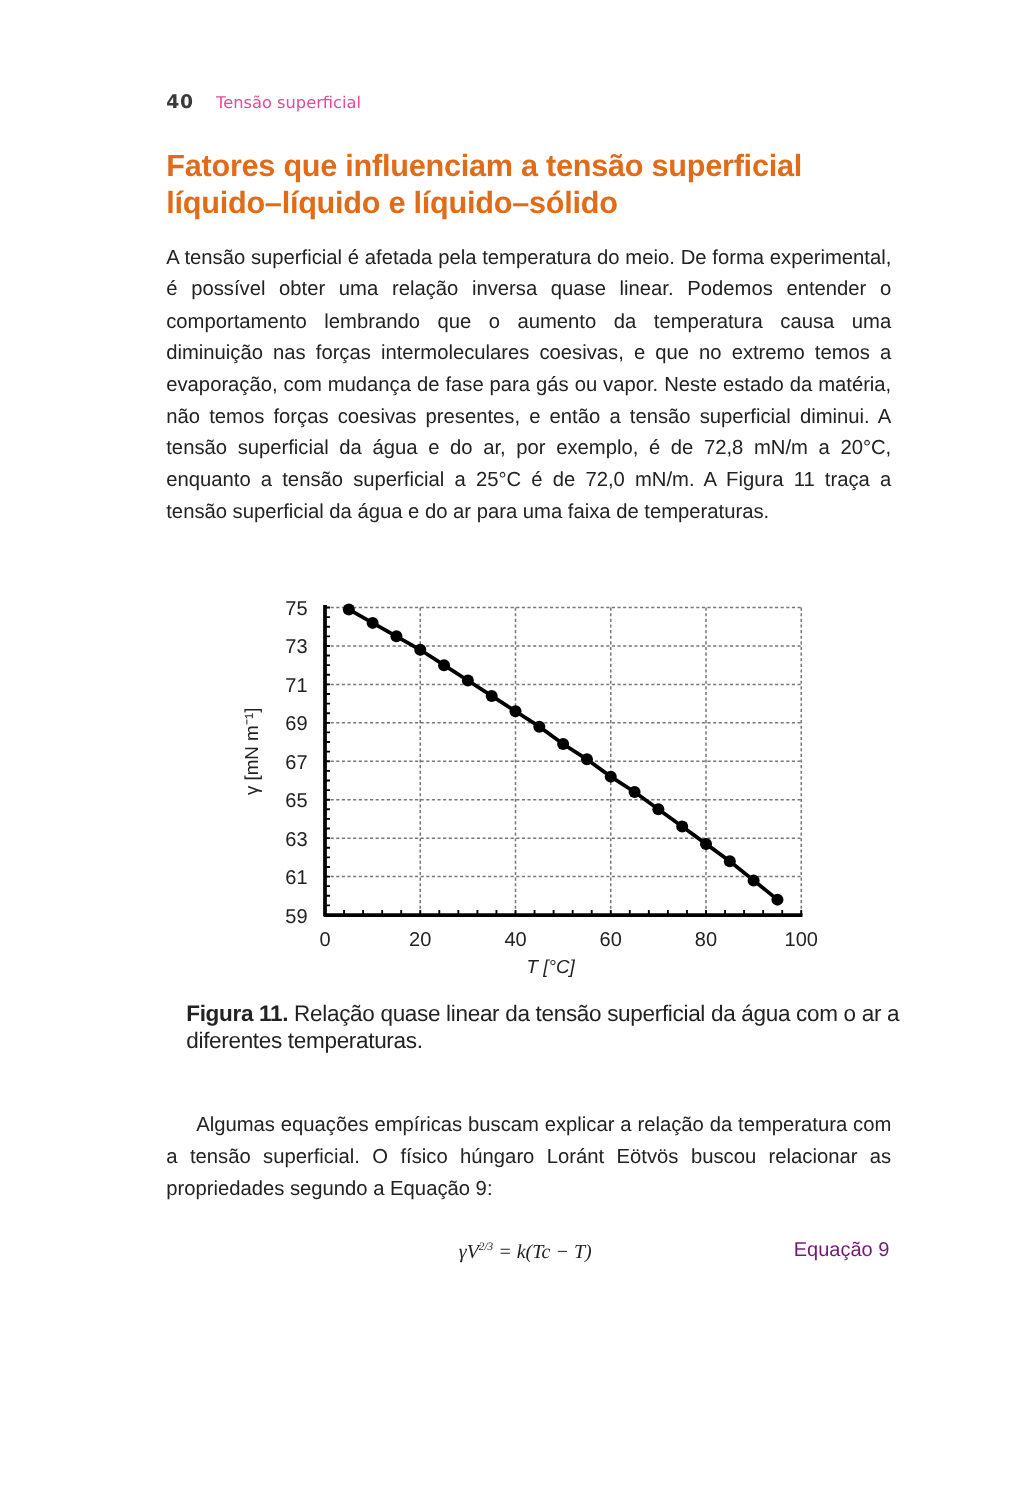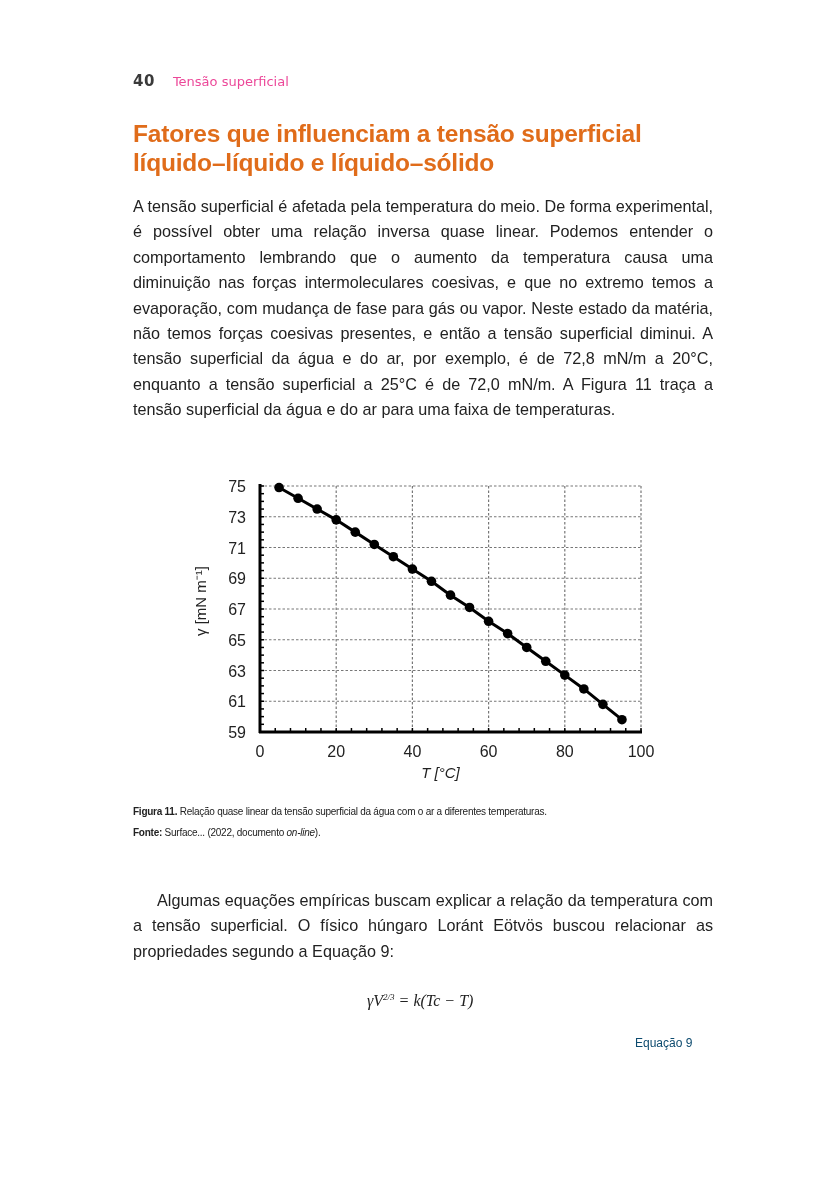--- a/index.html
+++ b/index.html
@@ -11,30 +11,30 @@
   .head-title { font-family: "DejaVu Sans", sans-serif; font-size: 13px; color: #ec4899; margin-left: 18px; }
   .section-title { position: absolute; left: 133px; top: 119px; width: 600px; margin: 0;
                    font-family: Liberation Sans, sans-serif; font-weight: bold; font-size: 24.5px;
                    line-height: 29px; color: #e06c1a; letter-spacing: -0.2px; }
   .body-text { position: absolute; left: 133px; width: 580px; margin: 0;
                font-family: "Liberation Sans", sans-serif; font-size: 16.2px; line-height: 25.4px;
                color: #222; text-align: justify; }
   .p1 { top: 194px; }
   .p2 { top: 888px; text-indent: 24px; }
   .figure { position: absolute; left: 185px; top: 465px; width: 480px; height: 325px; }
-  .caption { position: absolute; left: 133px; top: 801px; width: 590px;
-             font-family: "Liberation Sans", sans-serif; font-size: 10px; line-height: 21px; color: #222;
+  .caption { position: absolute; left: 149px; top: 801px; width: 590px;
+             font-family: "Liberation Sans", sans-serif; font-size: 18px; line-height: 21px; color: #222;
              letter-spacing: -0.25px; }
   .caption b { font-weight: bold; }
   .caption i { font-style: italic; }
   .equation { position: absolute; left: 367px; top: 992px; font-family: Liberation Serif, serif;
               font-size: 16px; color: #222; font-style: italic; }
   .equation sup { font-size: 9px; font-style: italic; }
   .eq-label { position: absolute; left: 635px; top: 992px; font-family: "Liberation Sans", sans-serif;
-              font-size: 12px; color: #0c4a6e; margin-top: 44px; }
+              font-size: 16px; color: #701a75; }
   svg text { font-family: "Liberation Sans", sans-serif; }
 </style>
 </head>
 <body>
 
 <div class="running-head">
   <span class="page-num">40</span>
   <span class="head-title">Tensão superficial</span>
 </div>
 
@@ -163,23 +163,20 @@
       </g>
     <text id="xlabel" text-anchor="middle" font-size="15" fill="#222" x="255.5" y="313" font-style="italic">T [°C]</text>
     <text id="ylabel" text-anchor="middle" font-size="15" fill="#222" x="21" y="136" transform="rotate(-90 21 136)">γ [mN m⁻¹]</text>
   </svg>
 </div>
 
 <div class="caption">
   <div>
     <b>Figura 11.</b><span> Relação quase linear da tensão superficial da água com o ar a diferentes temperaturas.</span>
   </div>
-  <div>
-    <b>Fonte:</b><span> Surface... (2022, documento </span><i>on-line</i><span>).</span>
-  </div>
 </div>
 
 <p class="body-text p2">Algumas equações empíricas buscam explicar a relação da temperatura com a tensão superficial. O físico húngaro Loránt Eötvös buscou relacionar as propriedades segundo a Equação 9:</p>
 
 <div class="equation">
   <span>γV</span><sup>2/3</sup><span> = k(Tc − T)</span>
 </div>
 <div class="eq-label">Equação 9</div>
 
 </body></html>

